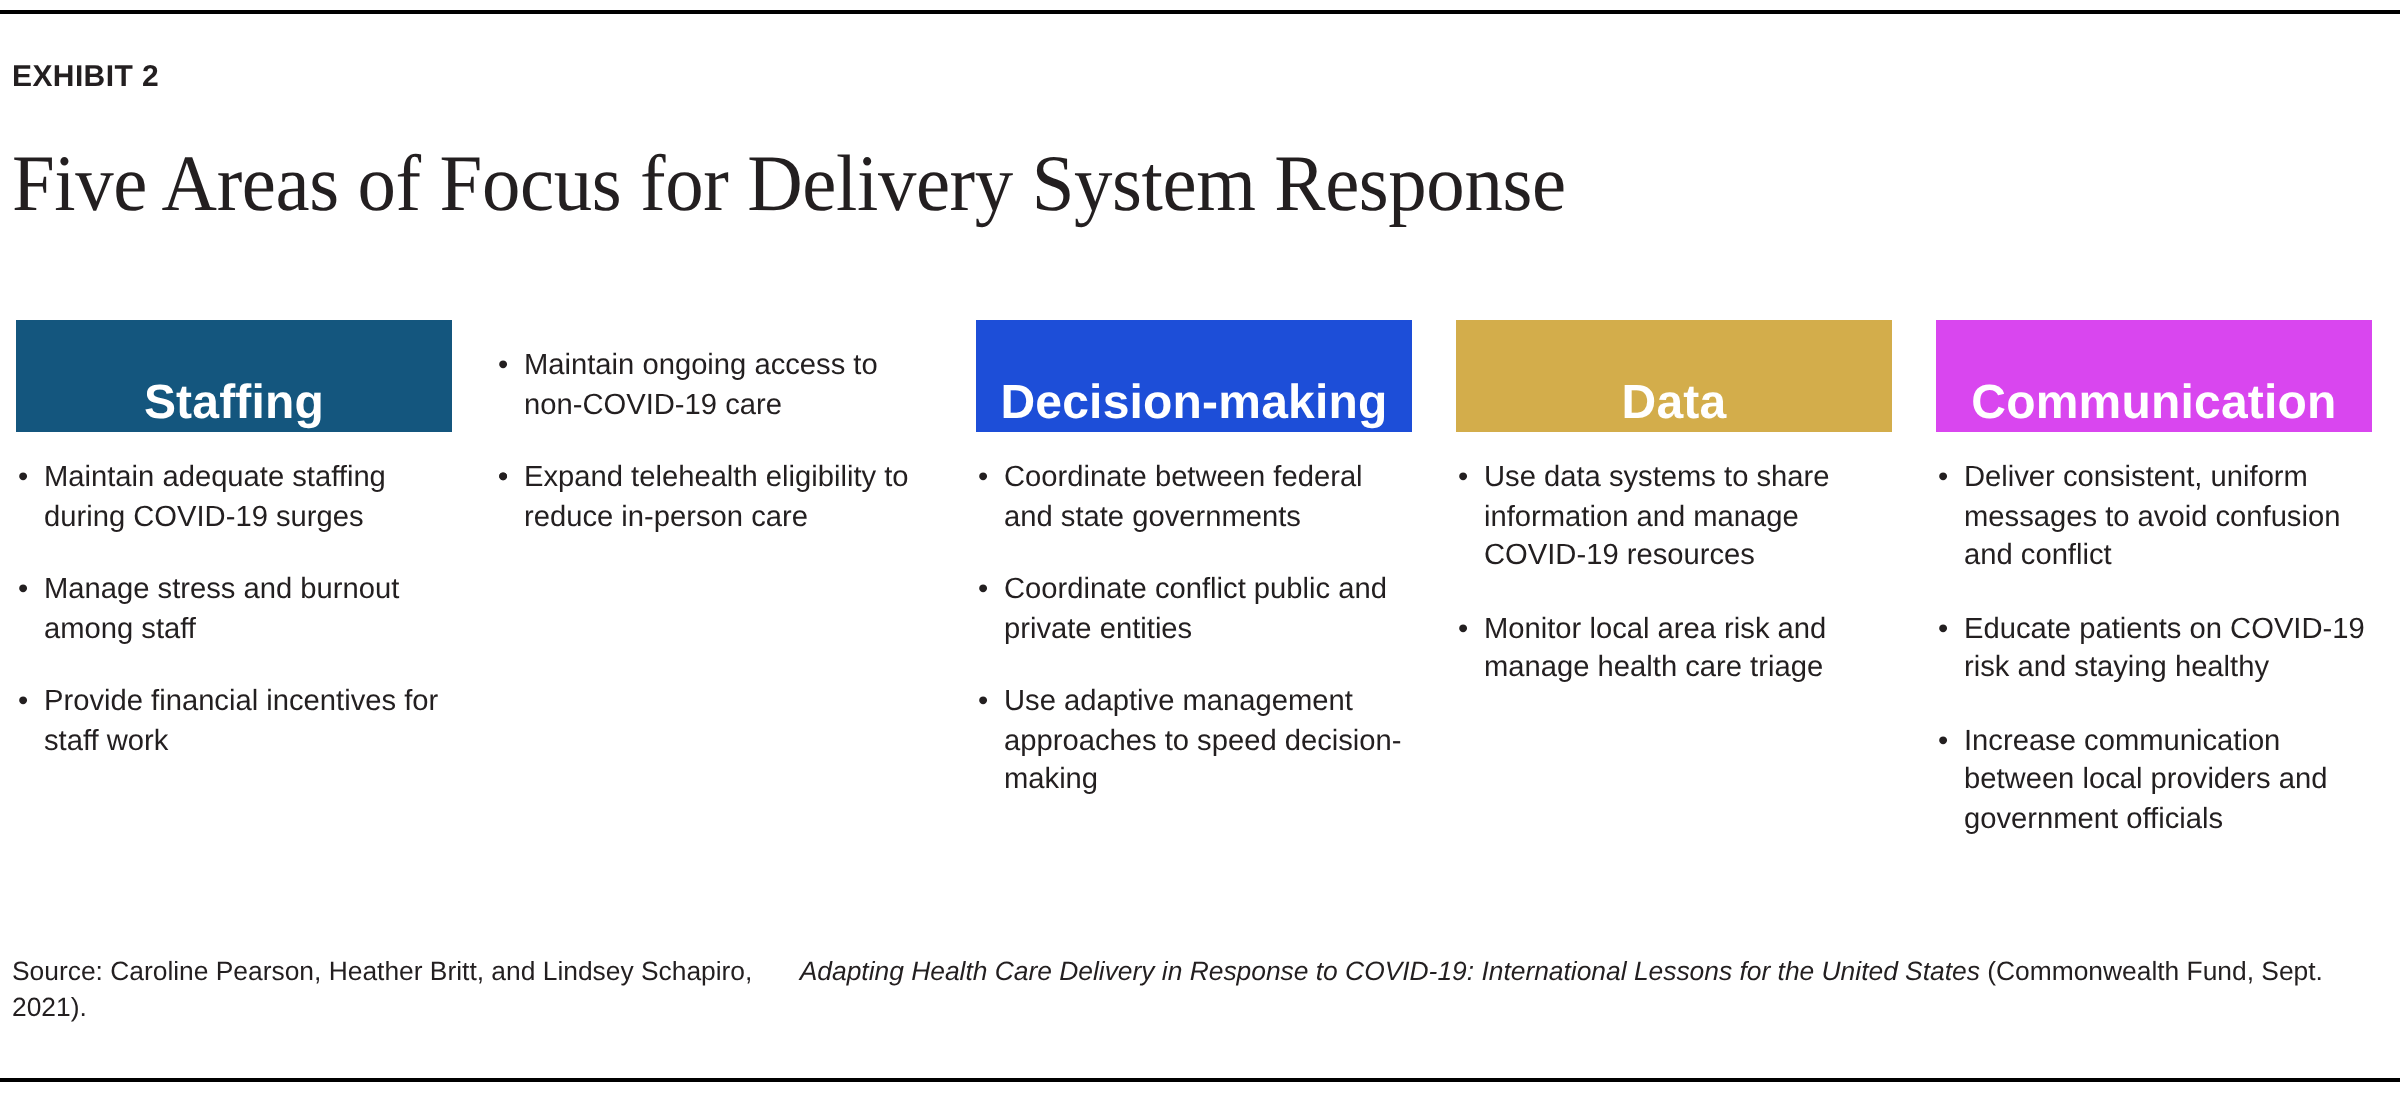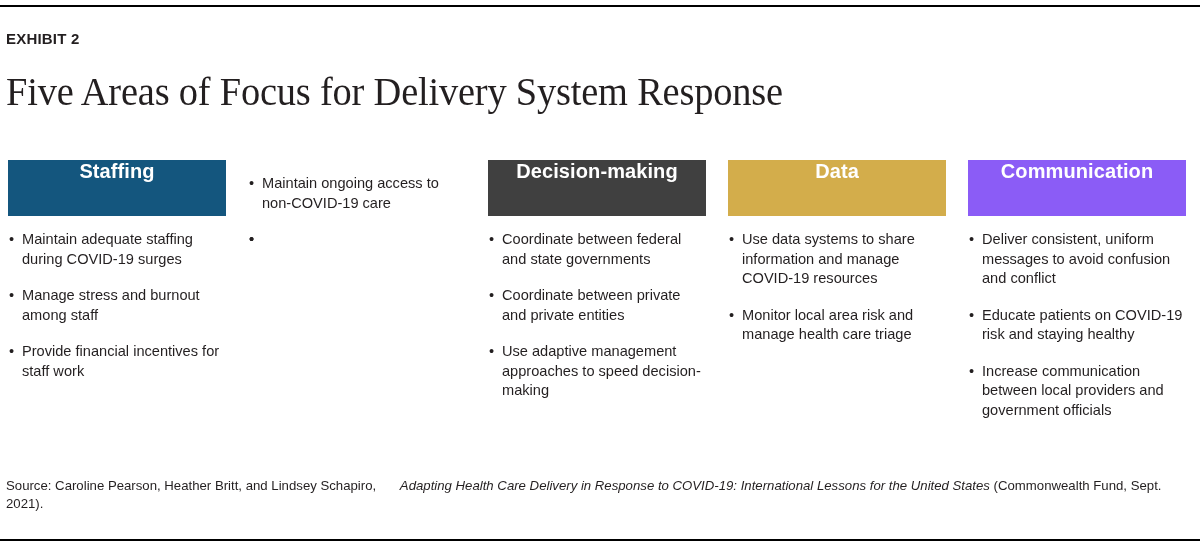--- a/index.html
+++ b/index.html
@@ -69,26 +69,26 @@
     display: flex;
     gap: 22px;
   }
   .column {
     width: 218px;
     flex: 0 0 218px;
   }
   .col-header {
     height: 56px;
     display: flex;
-    align-items: flex-start;
+    align-items: flex-end;
     justify-content: center;
     color: #ffffff;
     font-family: "Liberation Sans", sans-serif;
     font-weight: bold;
-    font-size: 20px;
+    font-size: 24px;
     letter-spacing: 0.1px;
     text-align: center;
   }
   .col-list {
     list-style: none;
     margin: 0;
     padding: 14px 0 0 0;
   }
   .col-list li {
     position: relative;
@@ -138,44 +138,44 @@
         <ul class="col-list">
           <li><span class="bullet">•</span><span>Maintain adequate staffing during COVID-19 surges</span></li>
           <li><span class="bullet">•</span><span>Manage stress and burnout among staff</span></li>
           <li><span class="bullet">•</span><span>Provide financial incentives for staff work</span></li>
         </ul>
       </div>
       <div class="column">
         <ul class="col-list">
           <li><span class="bullet">•</span><span>Maintain ongoing access to non-COVID-19 care</span></li>
           <li><span class="bullet">•</span></li>
-          <li><span class="bullet">•</span></li>
+          <li><span class="bullet">•</span><span>Expand telehealth eligibility to reduce in-person care</span></li>
         </ul>
       </div>
       <div class="column">
-        <div class="col-header" style="background: #404040;">
+        <div class="col-header" style="background: #1d4ed8;">
           <span>Decision-making</span>
         </div>
         <ul class="col-list">
           <li><span class="bullet">•</span><span>Coordinate between federal and state governments</span></li>
-          <li><span class="bullet">•</span><span>Coordinate between private and private entities</span></li>
+          <li><span class="bullet">•</span><span>Coordinate conflict public and private entities</span></li>
           <li><span class="bullet">•</span><span>Use adaptive management approaches to speed decision-making</span></li>
         </ul>
       </div>
       <div class="column">
         <div class="col-header" style="background: rgb(211, 173, 75);">
           <span>Data</span>
         </div>
         <ul class="col-list">
           <li><span class="bullet">•</span><span>Use data systems to share information and manage COVID-19 resources</span></li>
           <li><span class="bullet">•</span><span>Monitor local area risk and manage health care triage</span></li>
         </ul>
       </div>
       <div class="column">
-        <div class="col-header" style="background: #8b5cf6;">
+        <div class="col-header" style="background: #d946ef;">
           <span>Communication</span>
         </div>
         <ul class="col-list">
           <li><span class="bullet">•</span><span>Deliver consistent, uniform messages to avoid confusion and conflict</span></li>
           <li><span class="bullet">•</span><span>Educate patients on COVID-19 risk and staying healthy</span></li>
           <li><span class="bullet">•</span><span>Increase communication between local providers and government officials</span></li>
         </ul>
       </div>
     </div>
 

